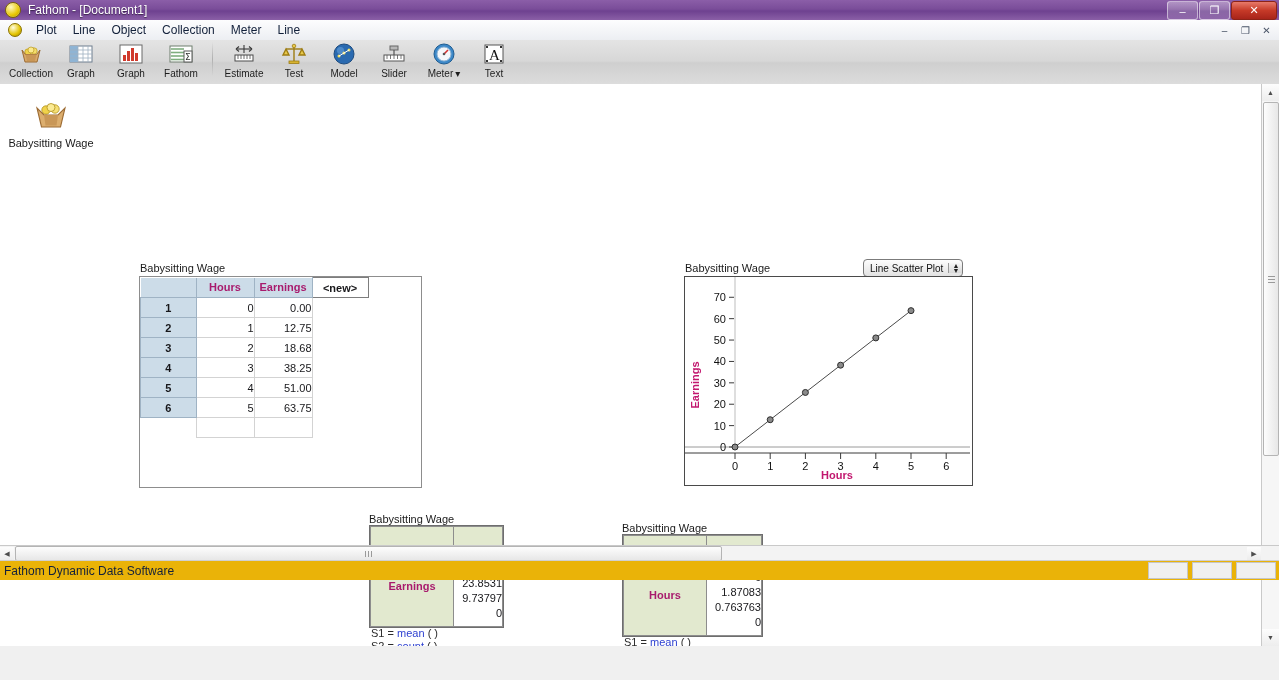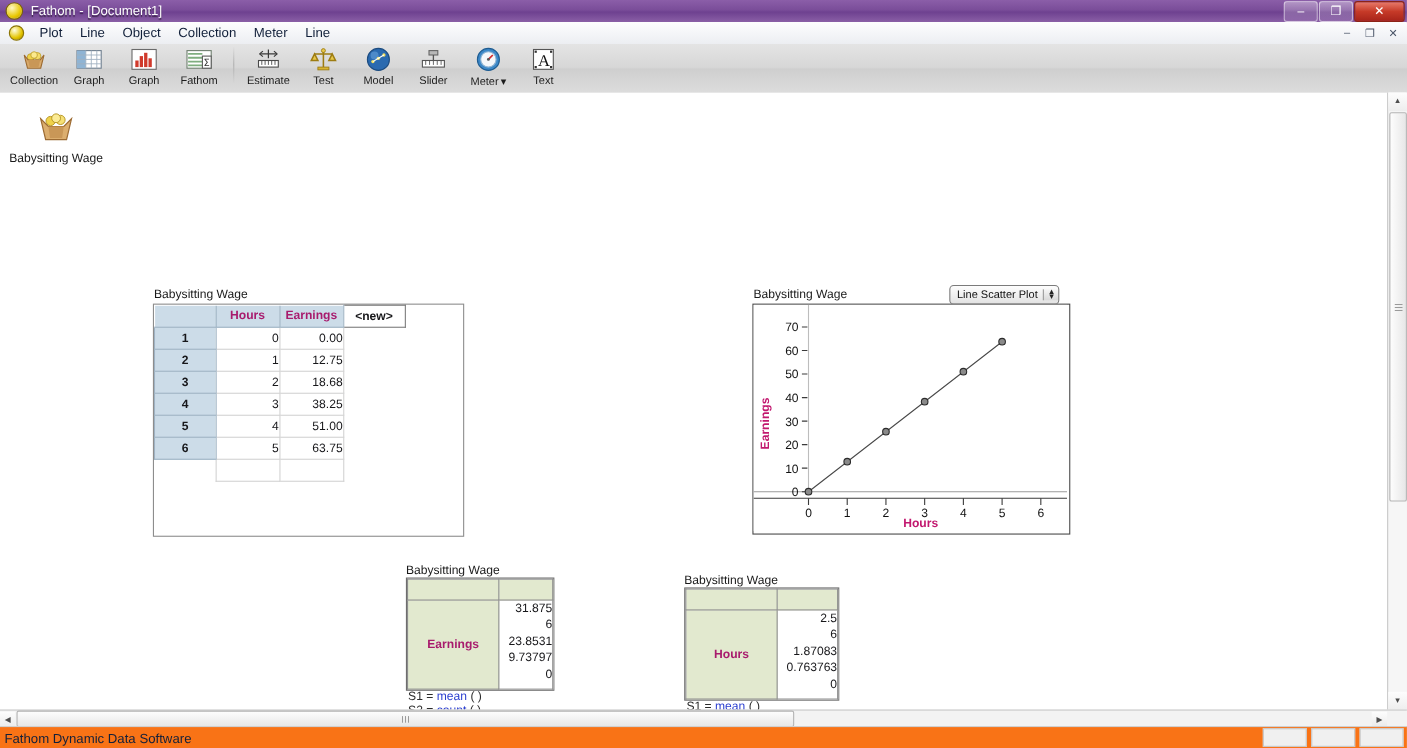--- a/index.html
+++ b/index.html
@@ -3,21 +3,21 @@
 <meta charset="utf-8">
 <style>
   html,body{margin:0;padding:0;}
   body{
     width:1279px;height:680px;overflow:hidden;
     font-family:"Liberation Sans",sans-serif;
     font-size:11px;
     background:#f0f0f0;
     -webkit-font-smoothing:antialiased;
   }
-  .app{position:relative;width:1279px;height:680px;}
+  .app{position:relative;width:1279px;height:580px;}
 
   
   .titlebar{
     position:absolute;left:0;top:0;width:1279px;height:20px;
     background:linear-gradient(to bottom,#8b5ea8 0%,#7a4d99 45%,#6e4190 55%,#8a5fa6 100%);
     border-bottom:1px solid #4d2d63;
     display:flex;align-items:center;
   }
   .tb-icon{width:14px;height:14px;margin-left:5px;border-radius:50%;
     background:radial-gradient(circle at 35% 30%,#fff9c4,#e8c700 60%,#a68800);
@@ -121,21 +121,21 @@
   .hs-btn{width:14px;height:13px;display:flex;align-items:center;justify-content:center;
     font-size:7px;color:#4d4d4d;background:linear-gradient(to bottom,#fdfdfd,#ececec);}
   .hs-thumb{position:absolute;left:15px;width:705px;height:13px;border:1px solid #b4b4b4;
     border-radius:2px;background:linear-gradient(to bottom,#fdfdfd,#e7e7e7);
     display:flex;align-items:center;justify-content:center;}
   .hs-grip{width:7px;height:6px;background:
      repeating-linear-gradient(to right,#9a9a9a 0 1px,transparent 1px 3px);}
 
   
   .statusbar{position:absolute;left:0;bottom:0;width:1279px;height:19px;
-    background:#f97316;border-top:1px solid #d0d0d0;display:flex;align-items:center;}
+    background:#eab308;border-top:1px solid #d0d0d0;display:flex;align-items:center;}
   .status-text{font-size:12px;color:#13203b;margin-left:4px;}
   .status-panels{position:absolute;right:3px;display:flex;gap:4px;}
   .status-panel{width:38px;height:15px;border:1px solid #c6c6c6;background:#f0f0f0;}
 </style>
 </head>
 <body>
 
 <div class="app">
 
   <div class="titlebar">

